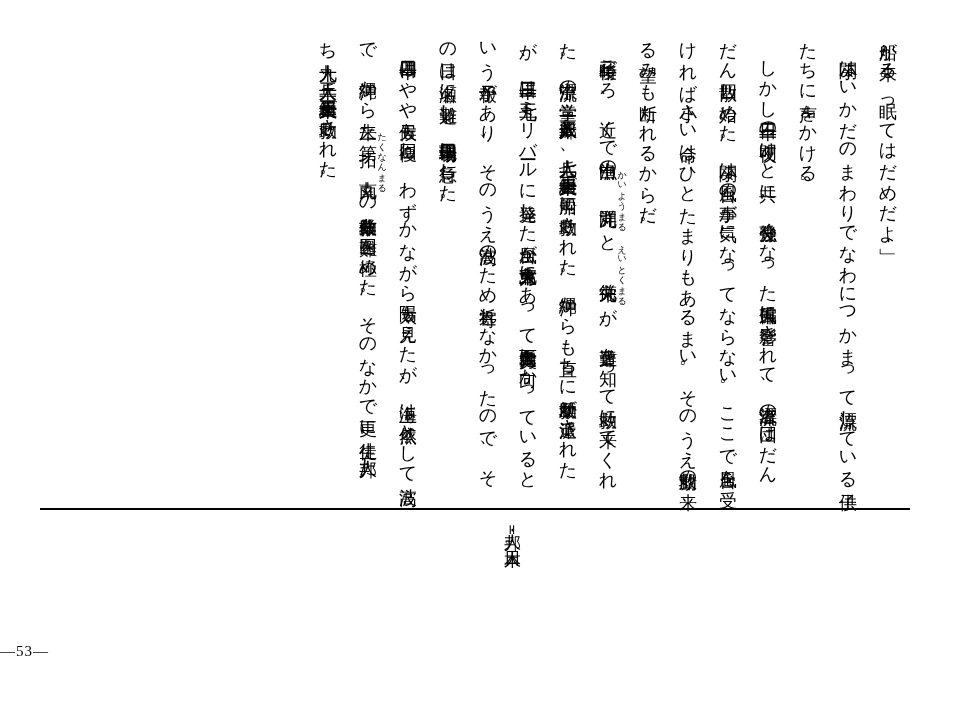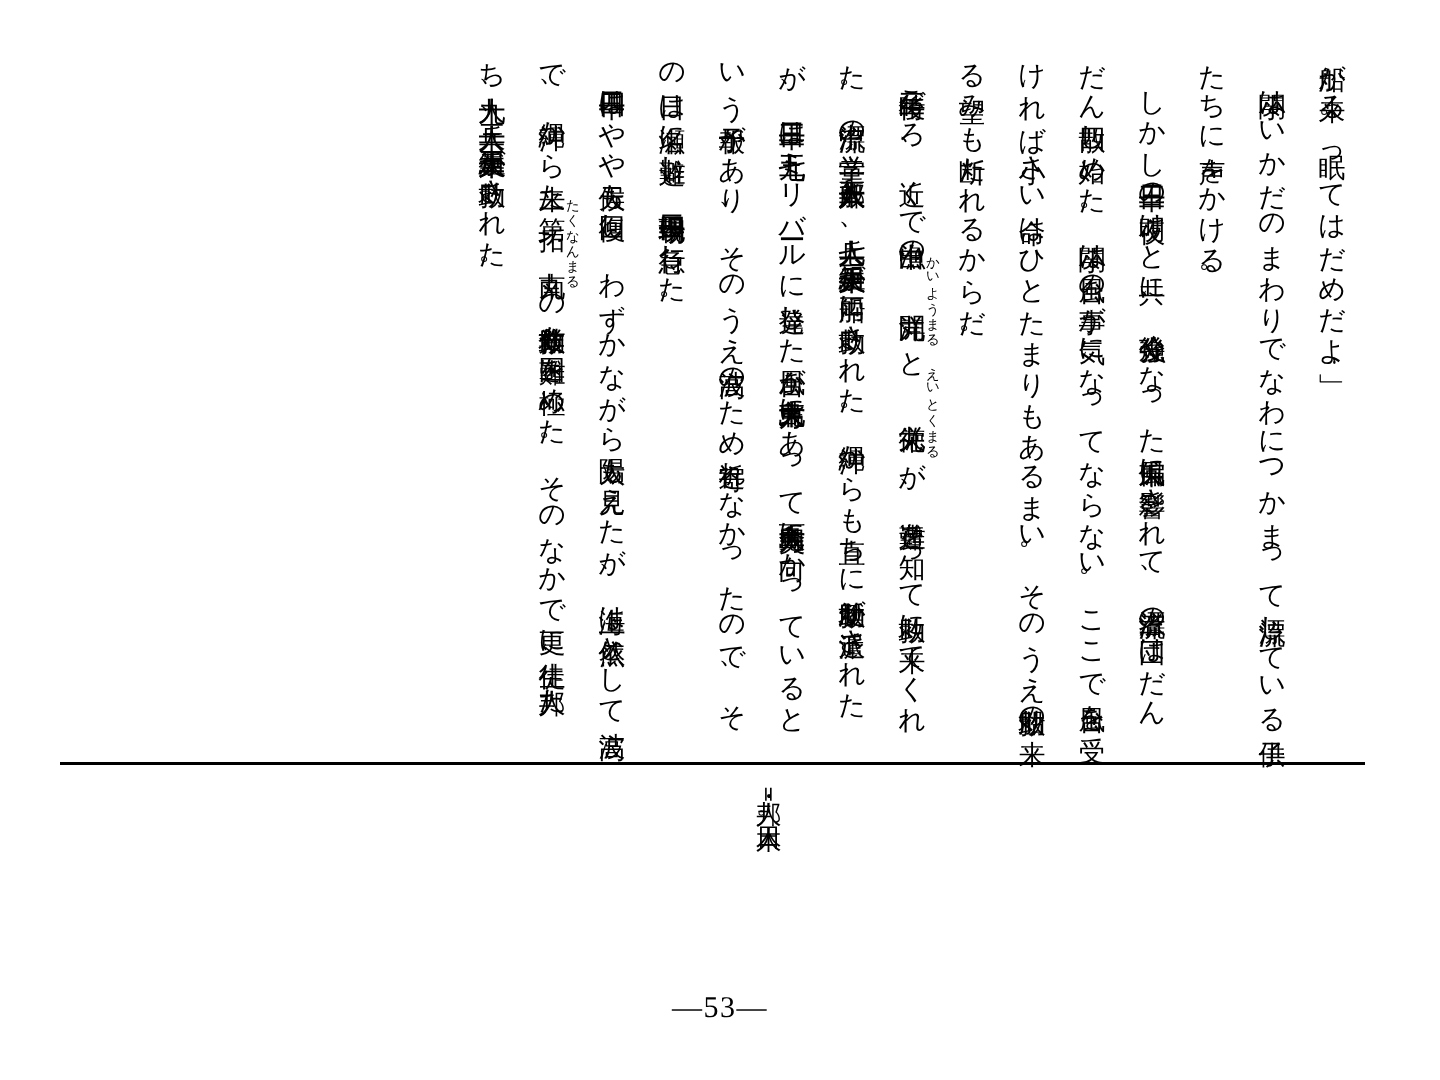--- a/index.html
+++ b/index.html
@@ -64,25 +64,24 @@
     left: 500px;
     height: 180px;
     writing-mode: vertical-rl;
     text-orientation: mixed;
     font-size: 17px;
     line-height: 24px;
   }
 
   .page-number {
     position: absolute;
-    top: 661px;
+    top: 643px;
     left: 0;
     width: 100%;
-    text-align: center;
-    font-size: 20px;
+    font-size: 15px;
     letter-spacing: 1px;
   }
 </style>
 </head>
 <body>
 
 <div class="page">
 
   <div class="main-text">
       <p class="para">船が来る。眠ってはだめだよ<span class="dots">・・・・</span>」</p>

